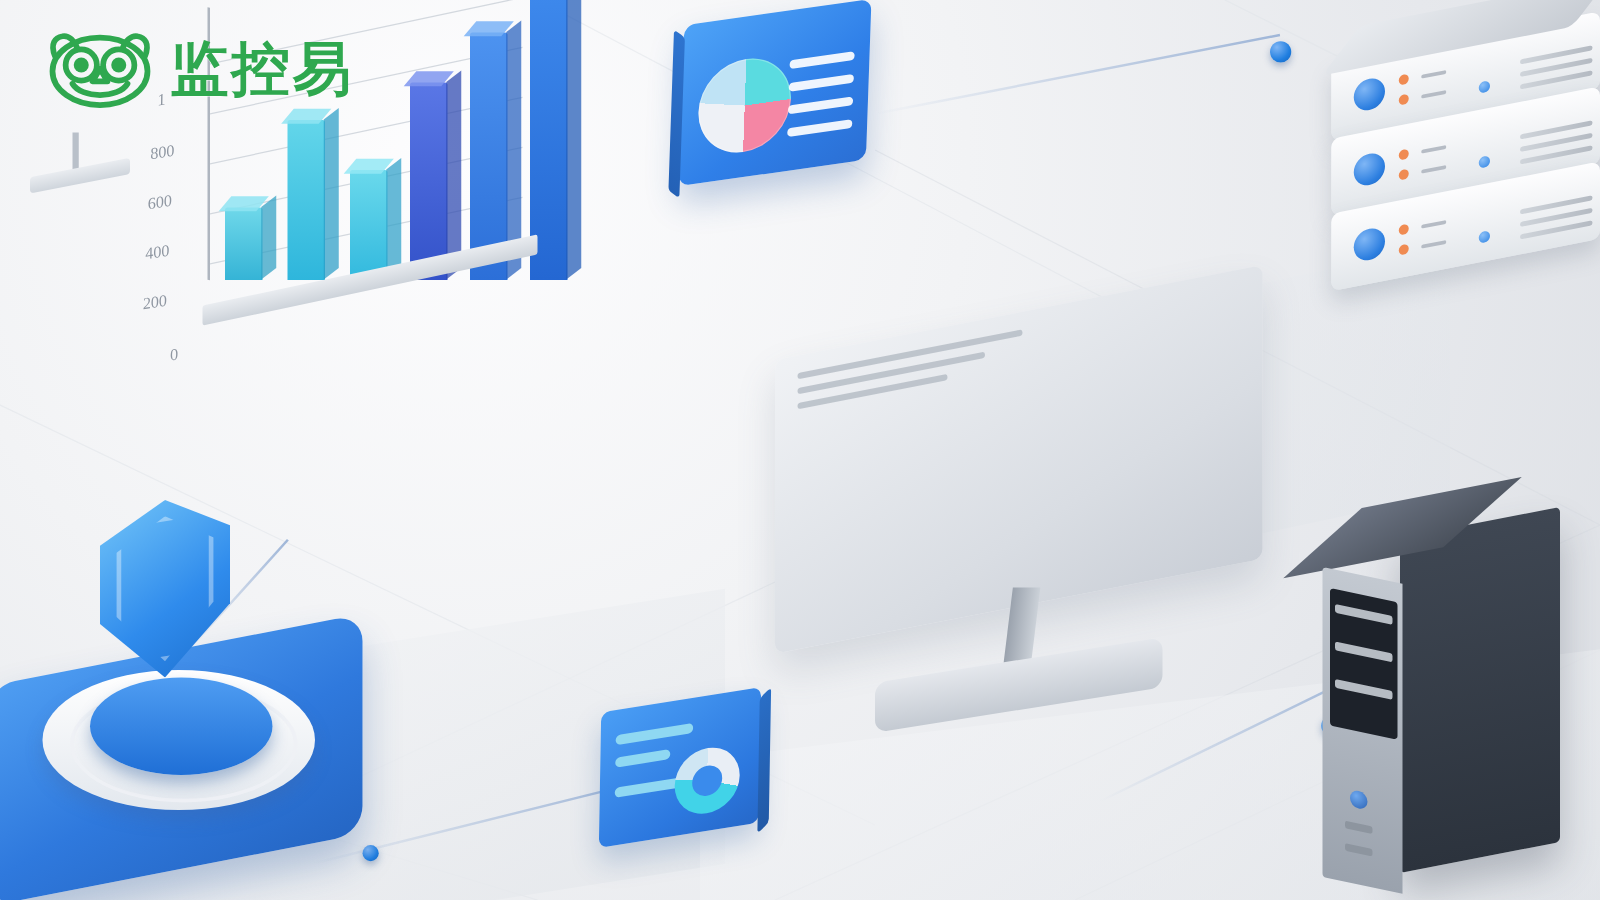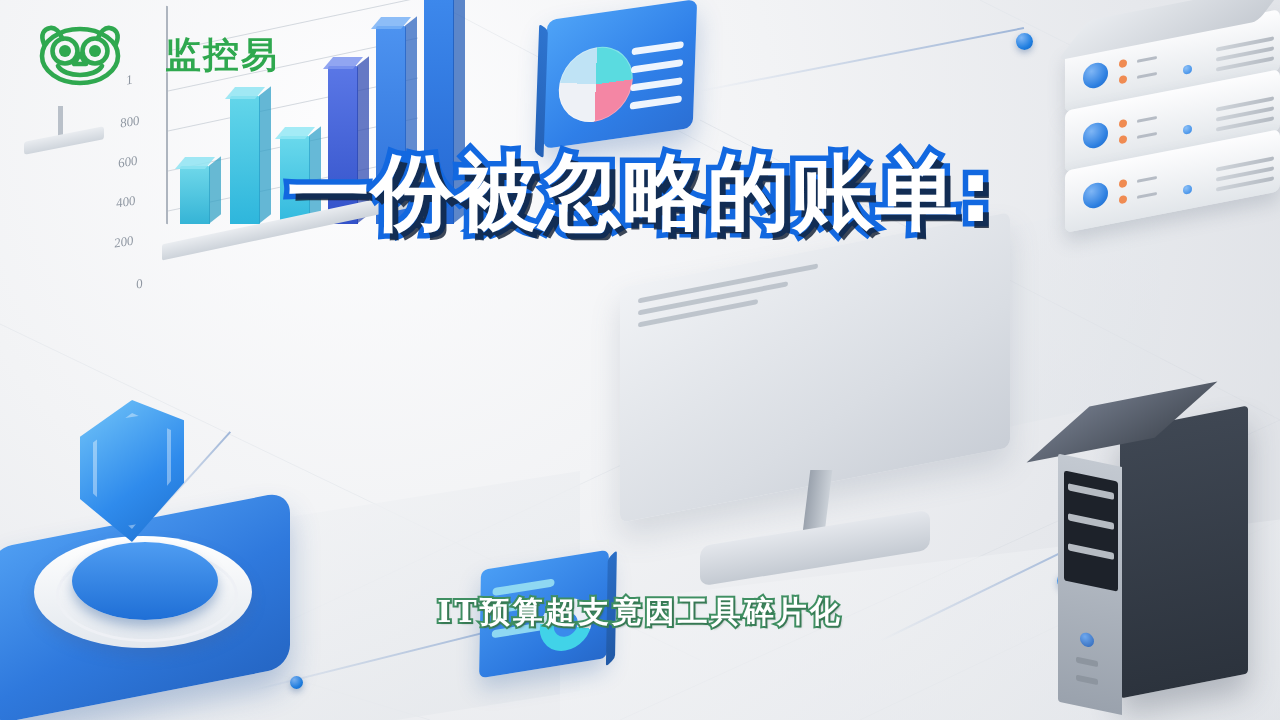--- a/index.html
+++ b/index.html
@@ -129,23 +129,23 @@
     background:linear-gradient(180deg,#4f9df2,#1f6fd6);box-shadow:0 7px 12px rgba(30,80,150,.35);}
   .shield{position:absolute;left:80px;top:400px;width:104px;height:142px;
     background:linear-gradient(150deg,#6fc2f8,#2f8bec 60%,#1f72d2);
     clip-path:polygon(50% 0%,100% 20%,100% 64%,50% 100%,0% 64%,0% 20%);
     transform:skewY(-9deg);box-shadow:0 14px 24px rgba(40,100,170,.3);}
   .shield .inner{position:absolute;inset:13px;border:4px solid rgba(255,255,255,.38);
     clip-path:polygon(50% 0%,100% 20%,100% 64%,50% 100%,0% 64%,0% 20%);}
 
   
   .logo{position:absolute;left:34px;top:24px;display:flex;align-items:center;gap:10px;z-index:40;}
-  .logo-text{font-size:36px;font-weight:700;color:#2fa84f;letter-spacing:2px;
+  .logo-text{font-size:47px;font-weight:700;color:#2fa84f;letter-spacing:2px;
     font-family:Liberation Sans, sans-serif;
-    text-shadow:0 1px 0 rgba(255,255,255,.5);margin-left:29px;}
+    text-shadow:0 1px 0 rgba(255,255,255,.5);}
 
   
   .titlewrap{position:absolute;left:0;top:150px;width:1280px;z-index:60;text-align:center;}
   .tline{
     font-family:"DejaVu Sans","Liberation Sans",sans-serif;
     font-weight:700;font-size:83px;line-height:1.03;color:#ffffff;
     letter-spacing:1px;
     -webkit-text-stroke:11px #1268e0;
     paint-order:stroke fill;
     text-shadow:6px 7px 0 rgba(18,32,52,.82);
@@ -328,18 +328,16 @@
         <path d="M46 30 L40 40 L52 40 Z" stroke-linejoin="round"></path>
         <path d="M24 42 C31 54 61 54 68 42"></path>
       </g>
       <circle cx="31" cy="27" r="6" fill="#2fa84f"></circle>
       <circle cx="61" cy="27" r="6" fill="#2fa84f"></circle>
     </svg>
     <span class="logo-text">监控易</span>
   </div>
 
   <div class="titlewrap">
-    <div class="tline"><span>一份被忽略的账单:</span></div>
-  </div>
-
-  <div class="subtitle">IT预算超支竟因工具碎片化</div>
+  </div>
+
 
 </div>
 
 </body></html>

